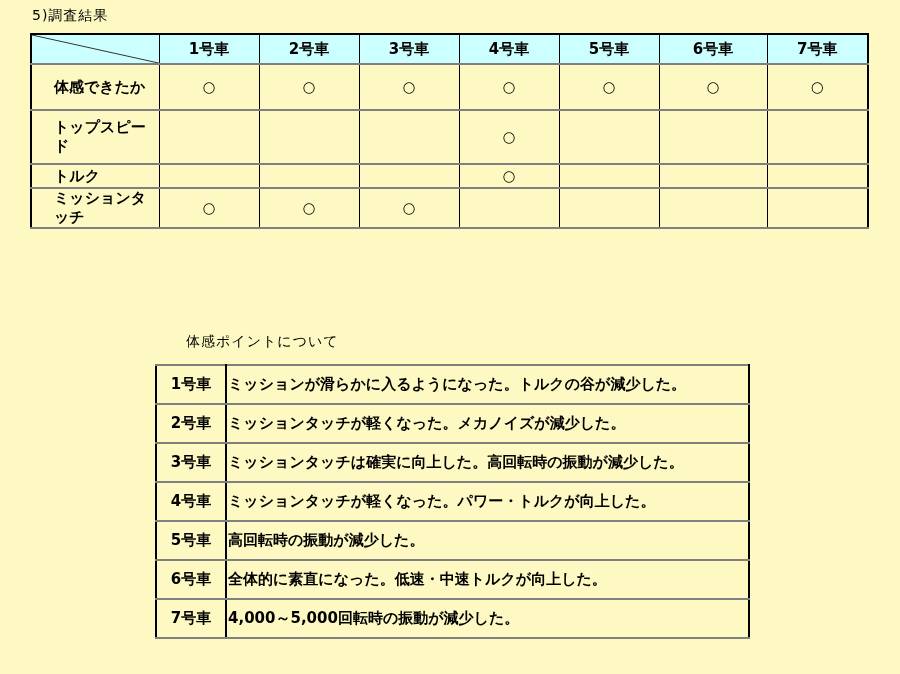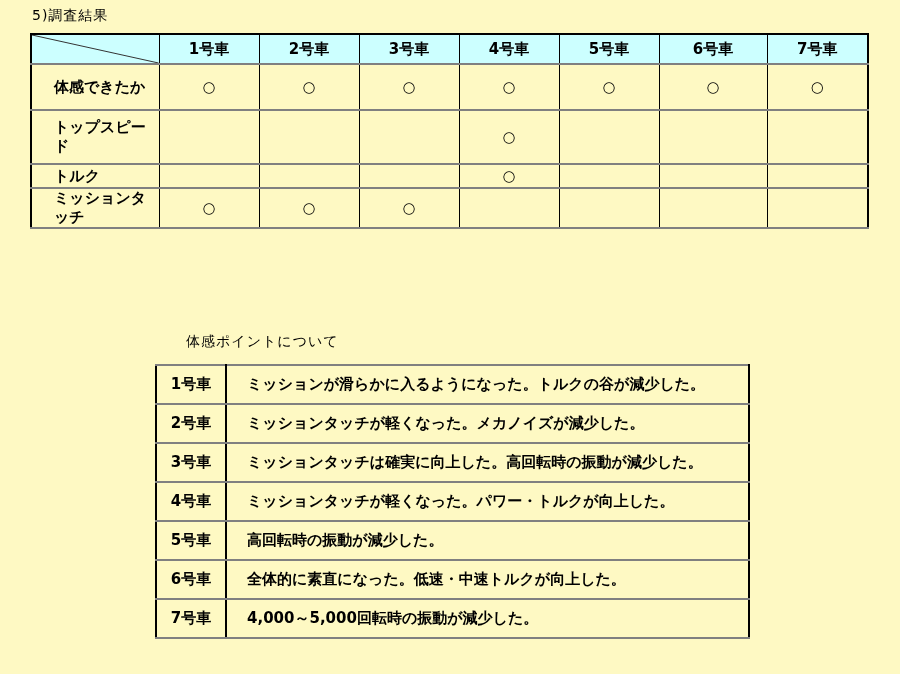--- a/index.html
+++ b/index.html
@@ -68,21 +68,21 @@
     border-bottom: 2px solid #808080;
     border-left: 2px solid #000000;
     border-right: 2px solid #000000;
     padding: 0;
     font-size: 15px;
     font-weight: bold;
     height: 37px;
     overflow: hidden;
   }
   .t2 td.car { text-align: center; }
-  .t2 td.desc { text-align: left; padding-left: 20px; white-space: nowrap; }
+  .t2 td.desc { text-align: left; padding-left: 1px; white-space: nowrap; }
 </style>
 </head>
 <body>
 
 <div class="page">
 
   <div class="title">5)調査結果</div>
 
   <table class="t1">
     <colgroup>

